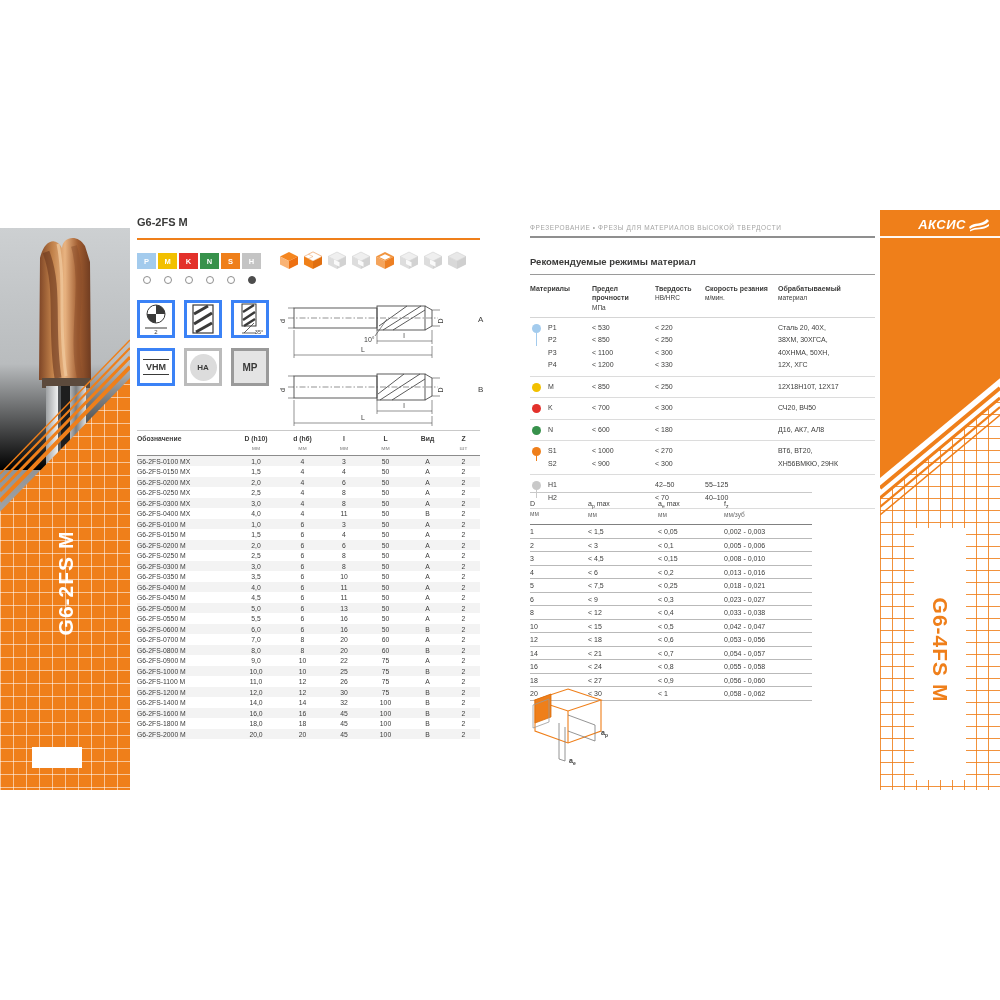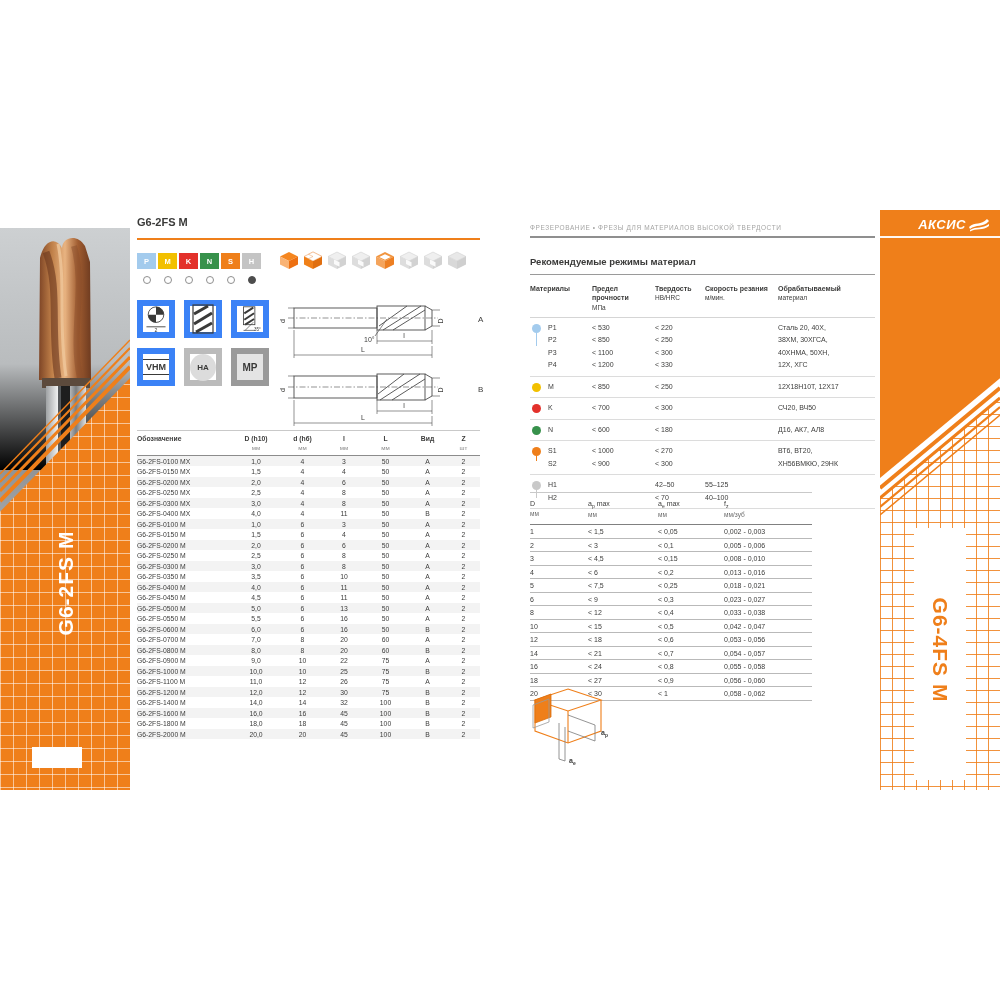--- a/index.html
+++ b/index.html
@@ -43,21 +43,21 @@
   .lp-title { position:absolute; left:137px; top:216px; font-size:11px; font-weight:bold; color:#3A3A39; }
   .lp-rule  { position:absolute; left:137px; top:238px; width:343px; height:2px; background:#EF7F1A; }
   .chips { position:absolute; left:137px; top:253px; display:flex; }
   .chip { width:19px; height:16px; margin-right:2px; display:flex; align-items:center; justify-content:center;
     color:#fff; font-size:7.5px; font-weight:bold; }
   .dots { position:absolute; left:137px; top:276px; display:flex; }
   .dotc { width:19px; margin-right:2px; display:flex; justify-content:center; }
   .dotc span { width:8px; height:8px; border-radius:50%; border:1px solid #8F8F8F; background:#fff; }
   .dotc.sel span { background:#4D4D4D; border-color:#4D4D4D; }
   .iconbox-row { position:absolute; left:137px; display:flex; }
-  .ibox { width:38px; height:38px; border:6px solid #3b82f6; margin-right:9px; background:#fff;
+  .ibox { width:38px; height:38px; border:3px solid #3b82f6; margin-right:9px; background:#fff;
     display:flex; align-items:center; justify-content:center; position:relative; }
   .ibox.filled { background:#E4E4E4; border-color:#9a9a9a; }
   .ibox .txt { font-size:9px; font-weight:bold; color:#3A3A39; }
   .vhm-span { border-top:1.5px solid #3A3A39; border-bottom:1.5px solid #3A3A39; padding:2px 3px; }
   .ha-circle { width:27px; height:27px; border-radius:50%; background:#DCDCDC; display:flex;
     align-items:center; justify-content:center; font-size:8px; font-weight:bold; color:#3A3A39; }
   .cubes { position:absolute; left:278px; top:250px; display:flex; gap:2px; }
 
   
   .stable { position:absolute; left:137px; top:430px; width:343px; font-size:6.8px; color:#3C3C3B; }

